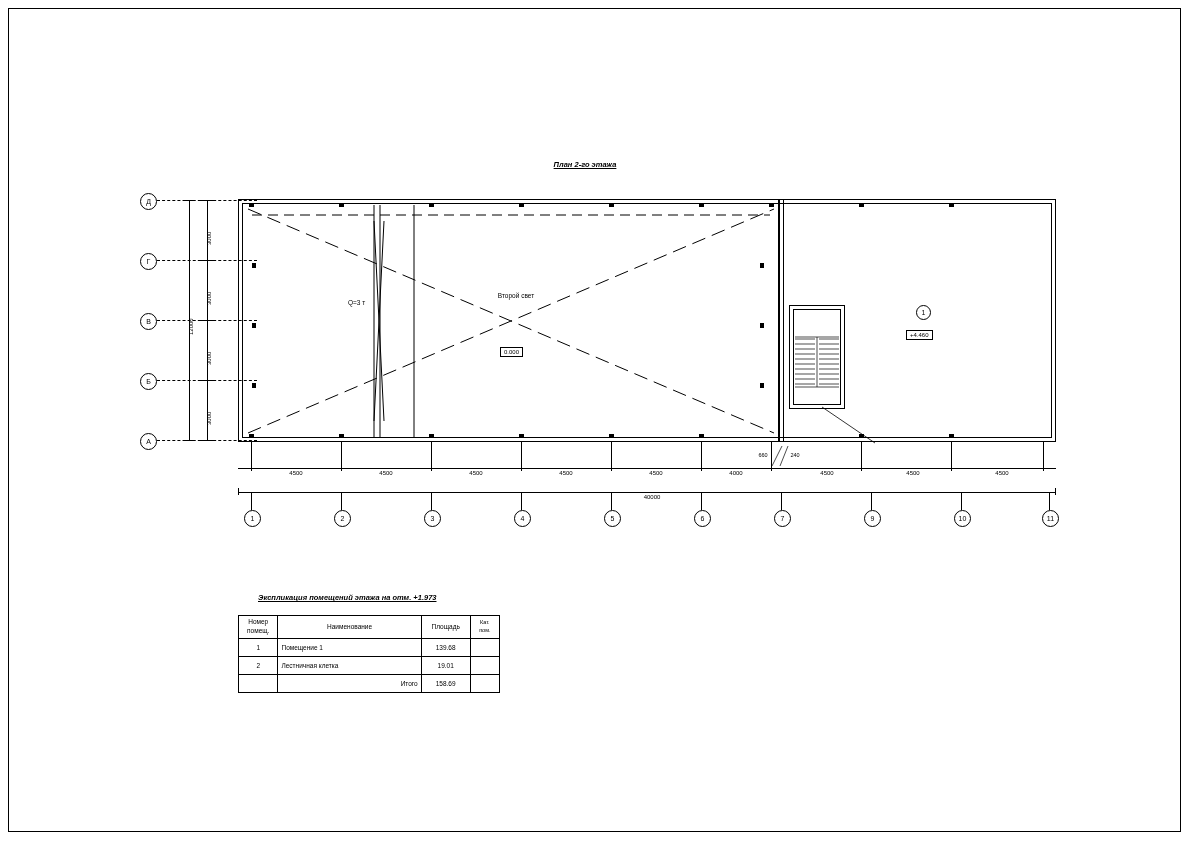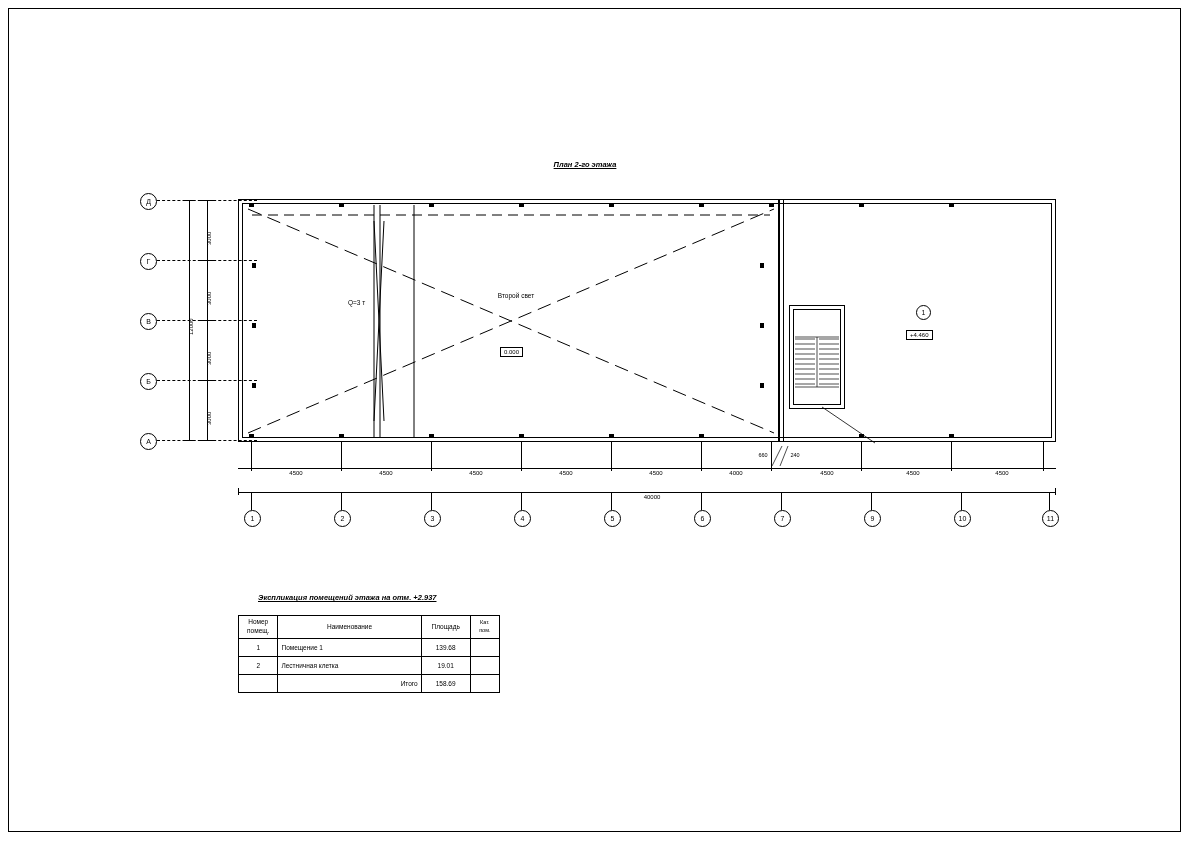--- a/index.html
+++ b/index.html
@@ -208,21 +208,21 @@
   <div class="circ axc" style="left:334px;top:510px;">2</div>
   <div class="circ axc" style="left:424px;top:510px;">3</div>
   <div class="circ axc" style="left:514px;top:510px;">4</div>
   <div class="circ axc" style="left:604px;top:510px;">5</div>
   <div class="circ axc" style="left:694px;top:510px;">6</div>
   <div class="circ axc" style="left:774px;top:510px;">7</div>
   <div class="circ axc" style="left:864px;top:510px;">9</div>
   <div class="circ axc" style="left:954px;top:510px;">10</div>
   <div class="circ axc" style="left:1042px;top:510px;">11</div>
 
-  <div class="title" style="left:258px;top:593px;">Экспликация помещений этажа на отм. +2.937</div>
+  <div class="title" style="left:258px;top:593px;">Экспликация помещений этажа на отм. +1.973</div>
 
   <table class="expl" style="left:238px;top:615px;width:262px;">
     <thead>
       <tr>
         <th style="width:34px;text-align:center;line-height:1.35;">
           <span>Номер помещ.</span>
         </th>
         <th style="width:150px;text-align:center;">Наименование</th>
         <th style="width:44px;text-align:center;">Площадь</th>
         <th style="width:24px;text-align:center;line-height:1.35;font-size:5.5px;">Кат. пом.</th>

